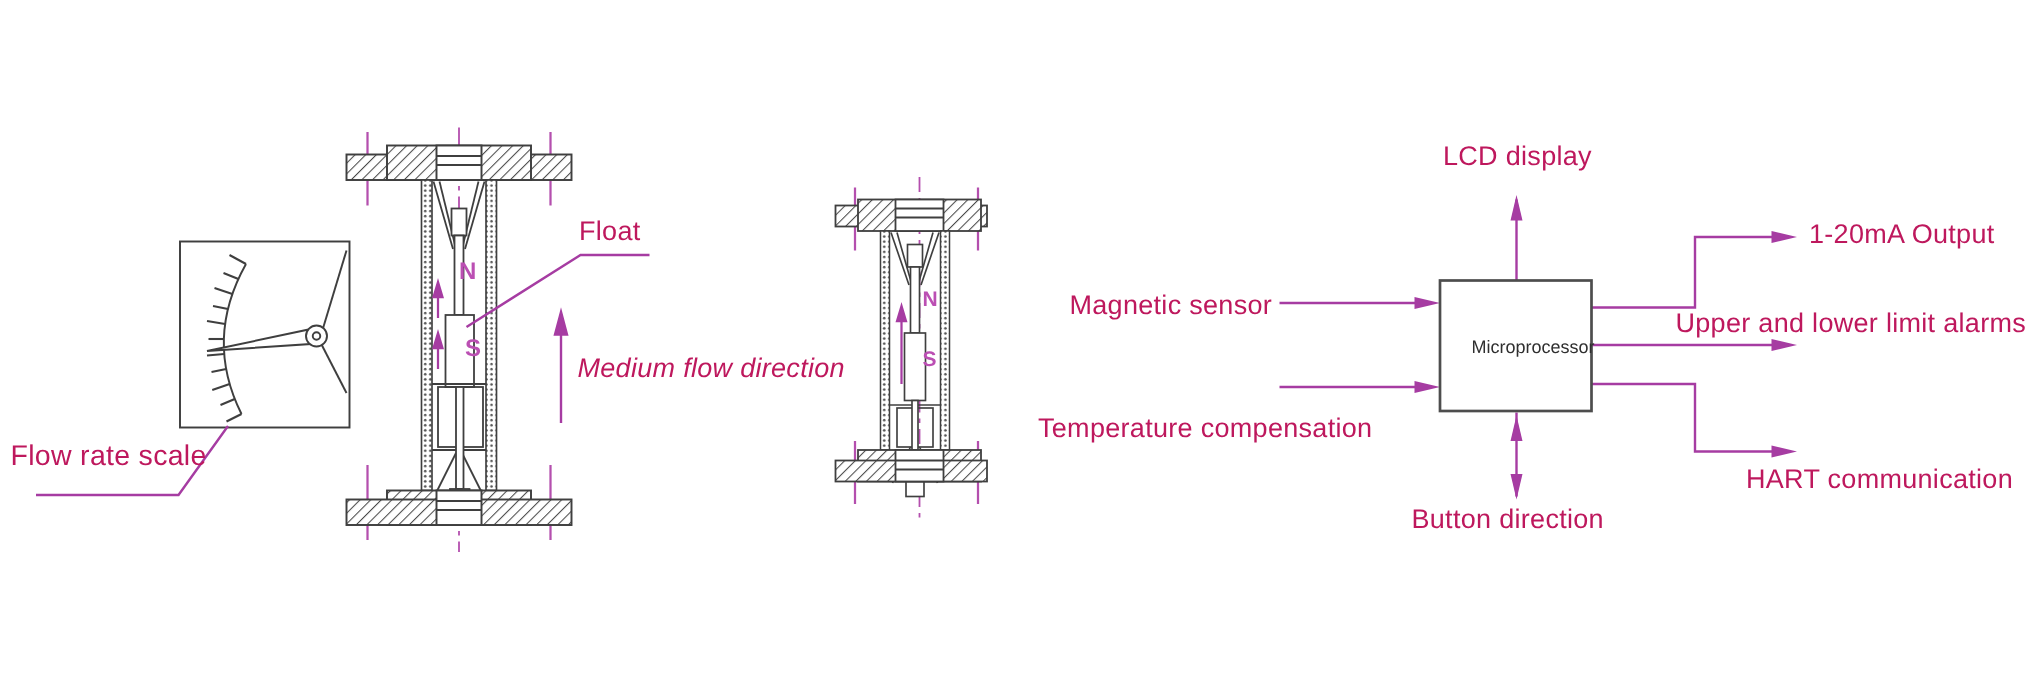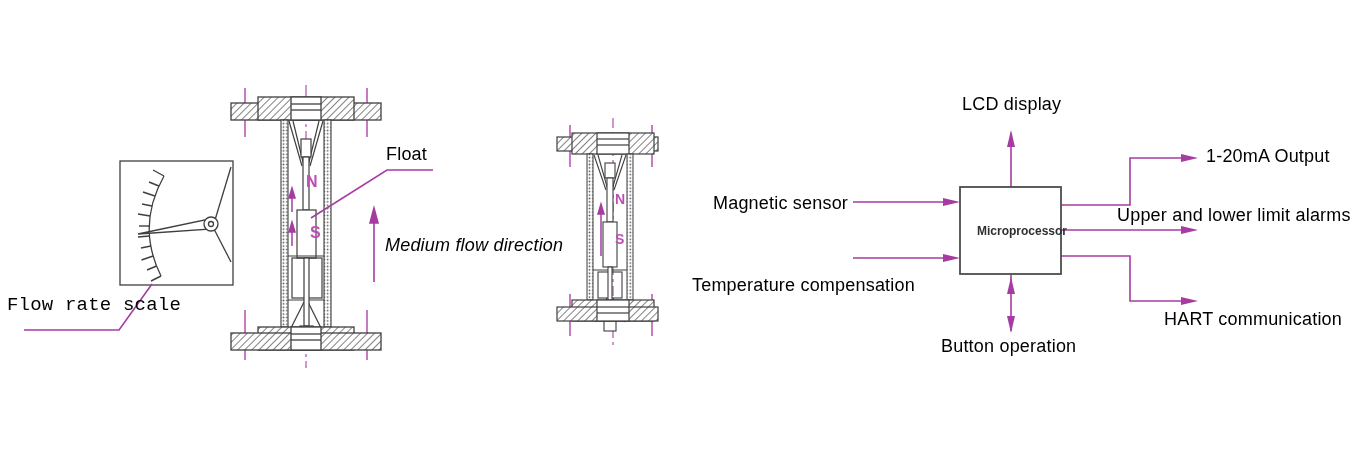--- a/index.html
+++ b/index.html
@@ -1,23 +1,23 @@
 <!DOCTYPE html>
 <html><head>
 <meta charset="utf-8">
 <style>
   html,body{margin:0;padding:0;background:#ffffff;}
   .canvas{position:relative;width:1362px;height:463px;background:#fff;overflow:hidden;
           font-family:"Liberation Sans",sans-serif;}
   .art{position:absolute;left:0;top:0;}
-  .lbl{position:absolute;color:#000000;font-size:18px;line-height:1.1;white-space:nowrap;
+  .lbl{position:absolute;color:#be185d;font-size:18px;line-height:1.1;white-space:nowrap;
        letter-spacing:0.2px;}
   .ns{position:absolute;color:#bb4fb3;font-weight:bold;white-space:nowrap;}
   .proc{position:absolute;left:960px;top:187px;width:124px;height:87px;display:flex;
-        align-items:center;justify-content:center;font-size:12px;color:#2f2f2f;font-weight:bold;}
+        align-items:center;justify-content:center;font-size:12px;color:#2f2f2f;}
 </style>
 </head>
 <body>
 
 <div class="canvas">
 
 <svg class="art" width="1362" height="463" viewBox="0 0 1362 463">
   <defs>
     <pattern id="hatch" width="5" height="5" patternUnits="userSpaceOnUse" patternTransform="rotate(45)">
       <rect width="5" height="5" fill="#fff"></rect>
@@ -179,39 +179,39 @@
       <polygon points="1011,277 1007,294 1015,294"></polygon>
       <polygon points="1011,333 1007,316 1015,316"></polygon>
       <polygon points="1198,158 1181,154 1181,162"></polygon>
       <polygon points="1198,230 1181,226 1181,234"></polygon>
       <polygon points="1198,301 1181,297 1181,305"></polygon>
     </g>
     <rect x="960" y="187" width="101" height="87" fill="#fff" stroke="#4d4d4d" stroke-width="1.8"></rect>
   </g>
 </svg>
 
-  <span class="lbl" style="left:7px;top:295px;font-size:19px;font-family:Liberation Mono, monospace;">Flow rate scale</span>
+  <span class="lbl" style="left:7px;top:295px;font-size:19px;">Flow rate scale</span>
 
   <span class="lbl" style="left:386px;top:145px;">Float</span>
 
   <span class="lbl" style="left:385px;top:236px;font-style:italic;">Medium flow direction</span>
 
   <span class="ns" style="left:306px;top:173px;font-size:16px;">N</span>
   <span class="ns" style="left:310px;top:224px;font-size:16px;">S</span>
 
   <span class="ns" style="left:615px;top:191px;font-size:14px;">N</span>
   <span class="ns" style="left:615px;top:231px;font-size:14px;">S</span>
 
   <span class="lbl" style="left:962px;top:95px;">LCD display</span>
 
   <span class="lbl" style="left:713px;top:194px;">Magnetic sensor</span>
 
   <span class="lbl" style="left:692px;top:276px;text-align:right;">Temperature compensation</span>
 
-  <span class="lbl" style="left:941px;top:337px;">Button operation</span>
+  <span class="lbl" style="left:941px;top:337px;">Button direction</span>
 
   <span class="lbl" style="left:1206px;top:147px;">1-20mA Output</span>
 
   <span class="lbl" style="left:1164px;top:310px;">HART communication</span>
 
   <span class="lbl" style="left:1117px;top:206px;">Upper and lower limit alarms</span>
 
   <span class="proc">Microprocessor</span>
 </div>
 

